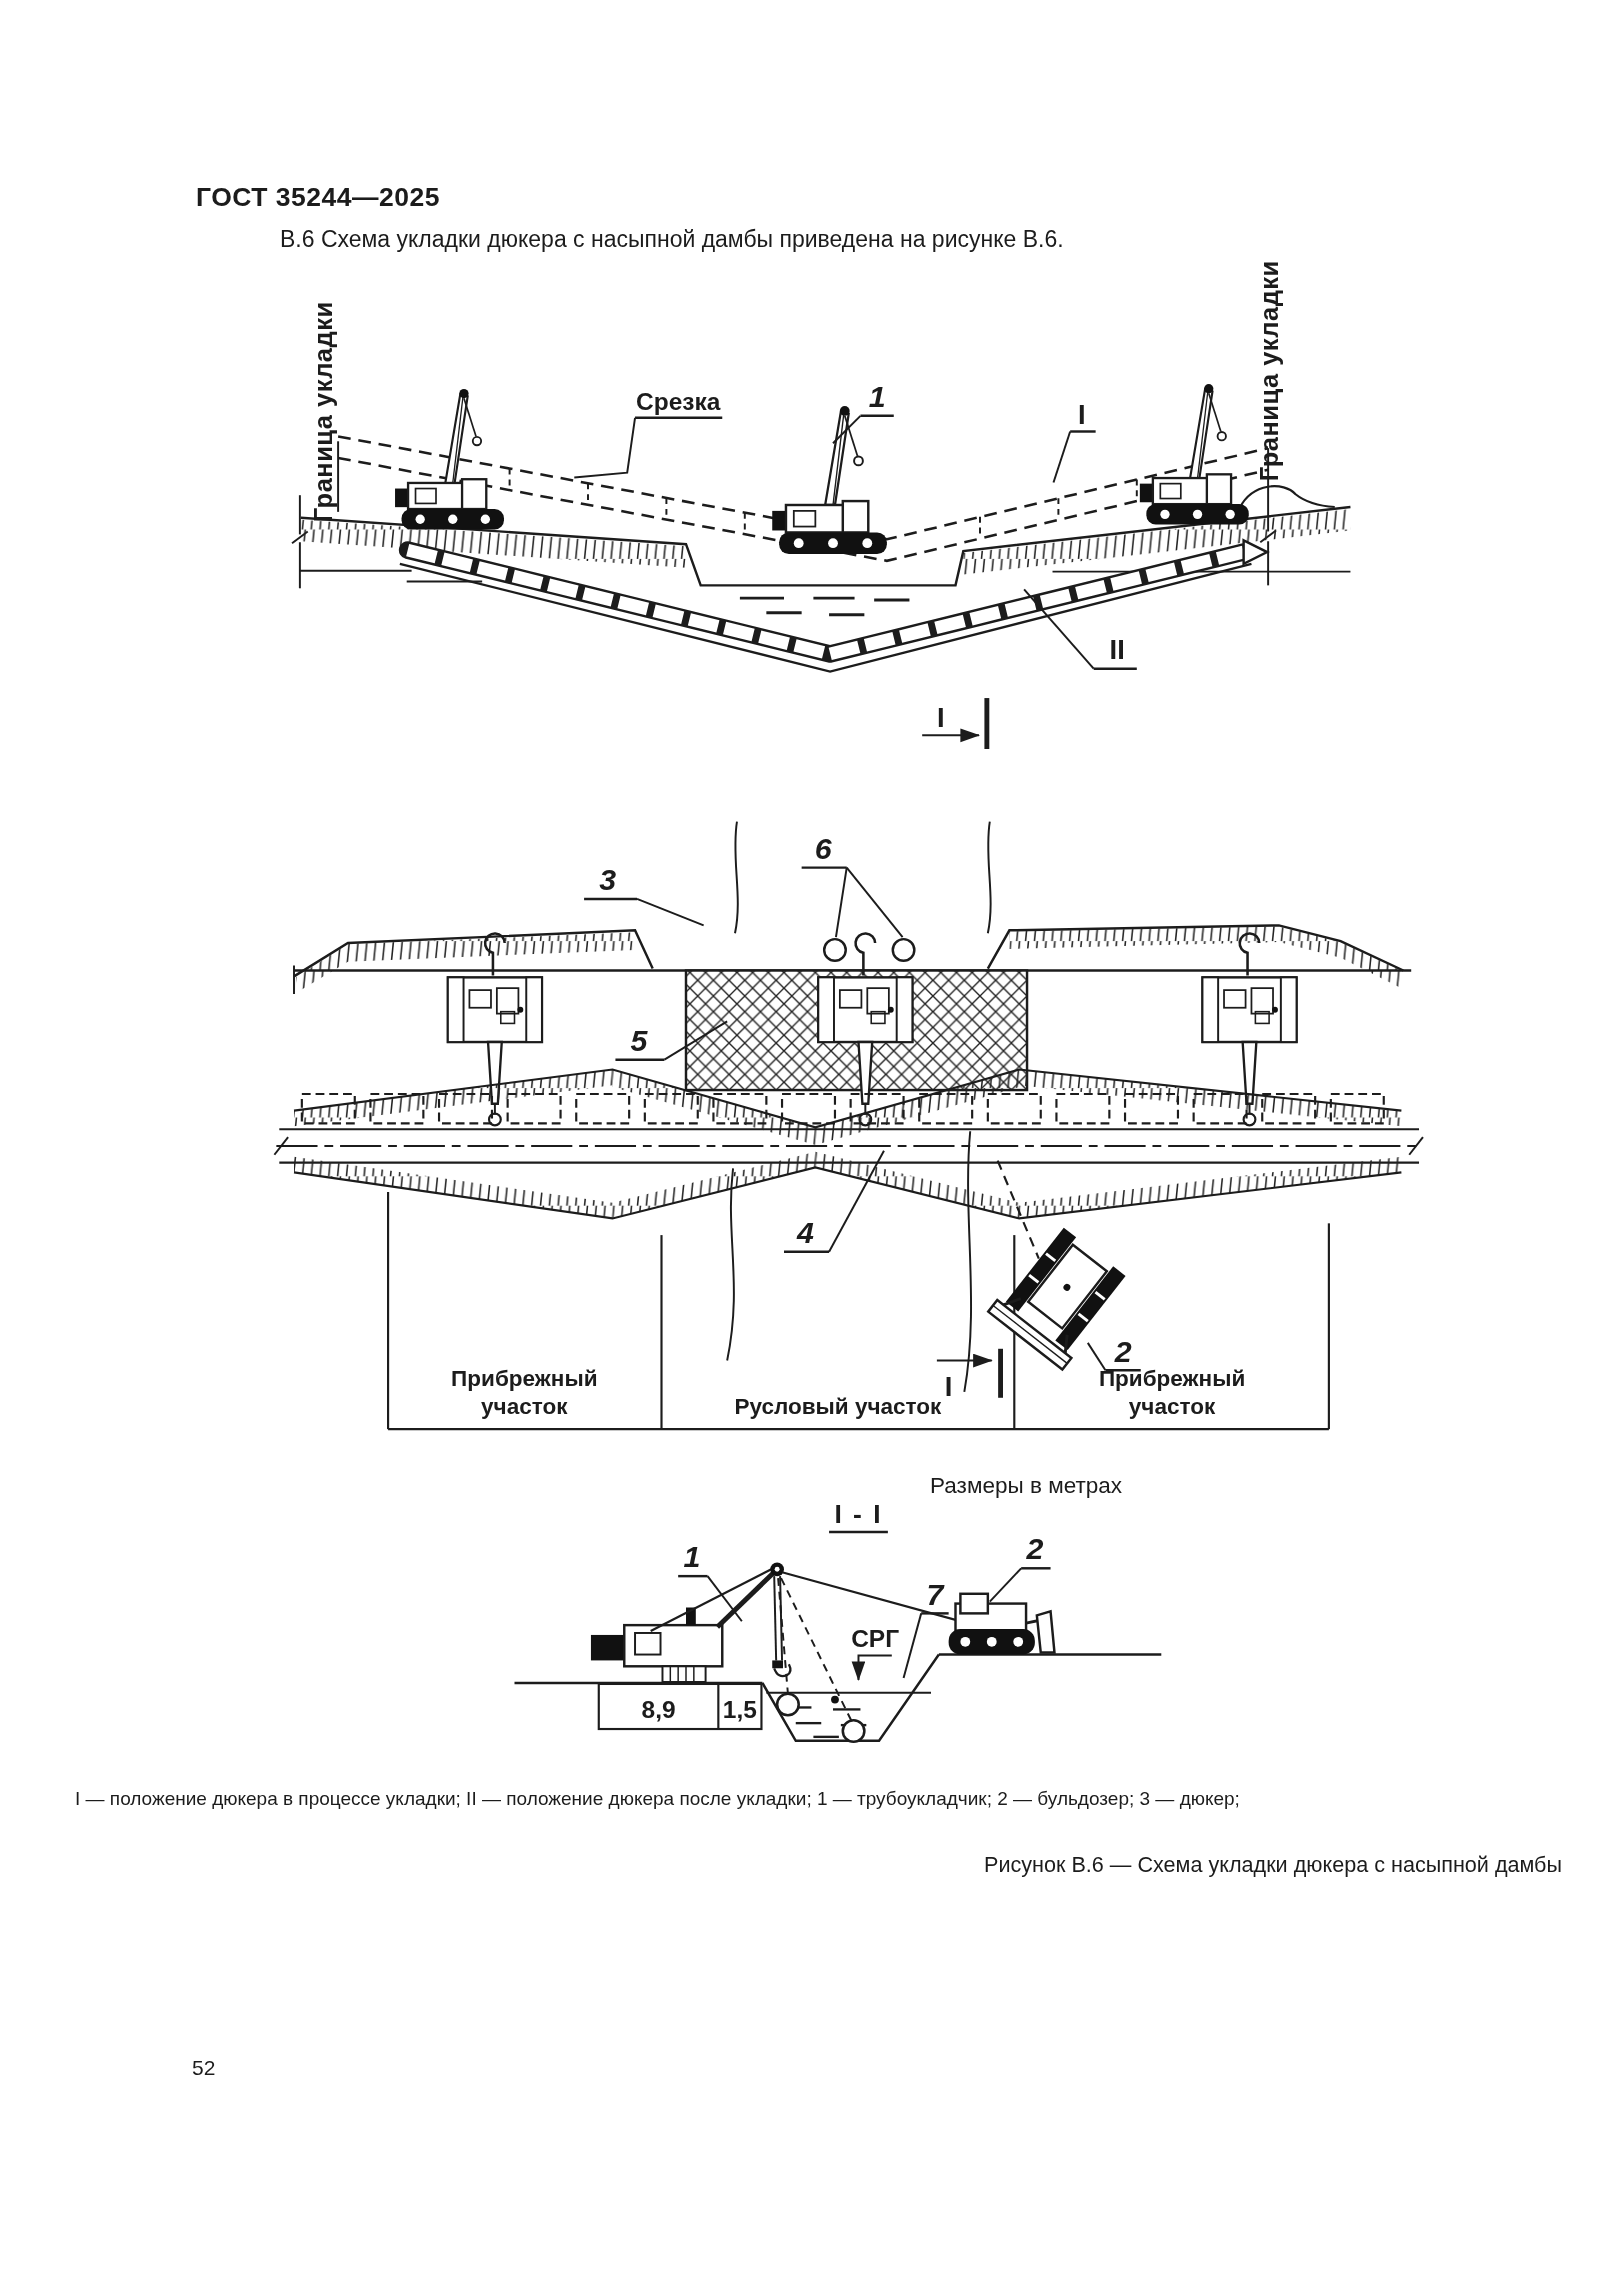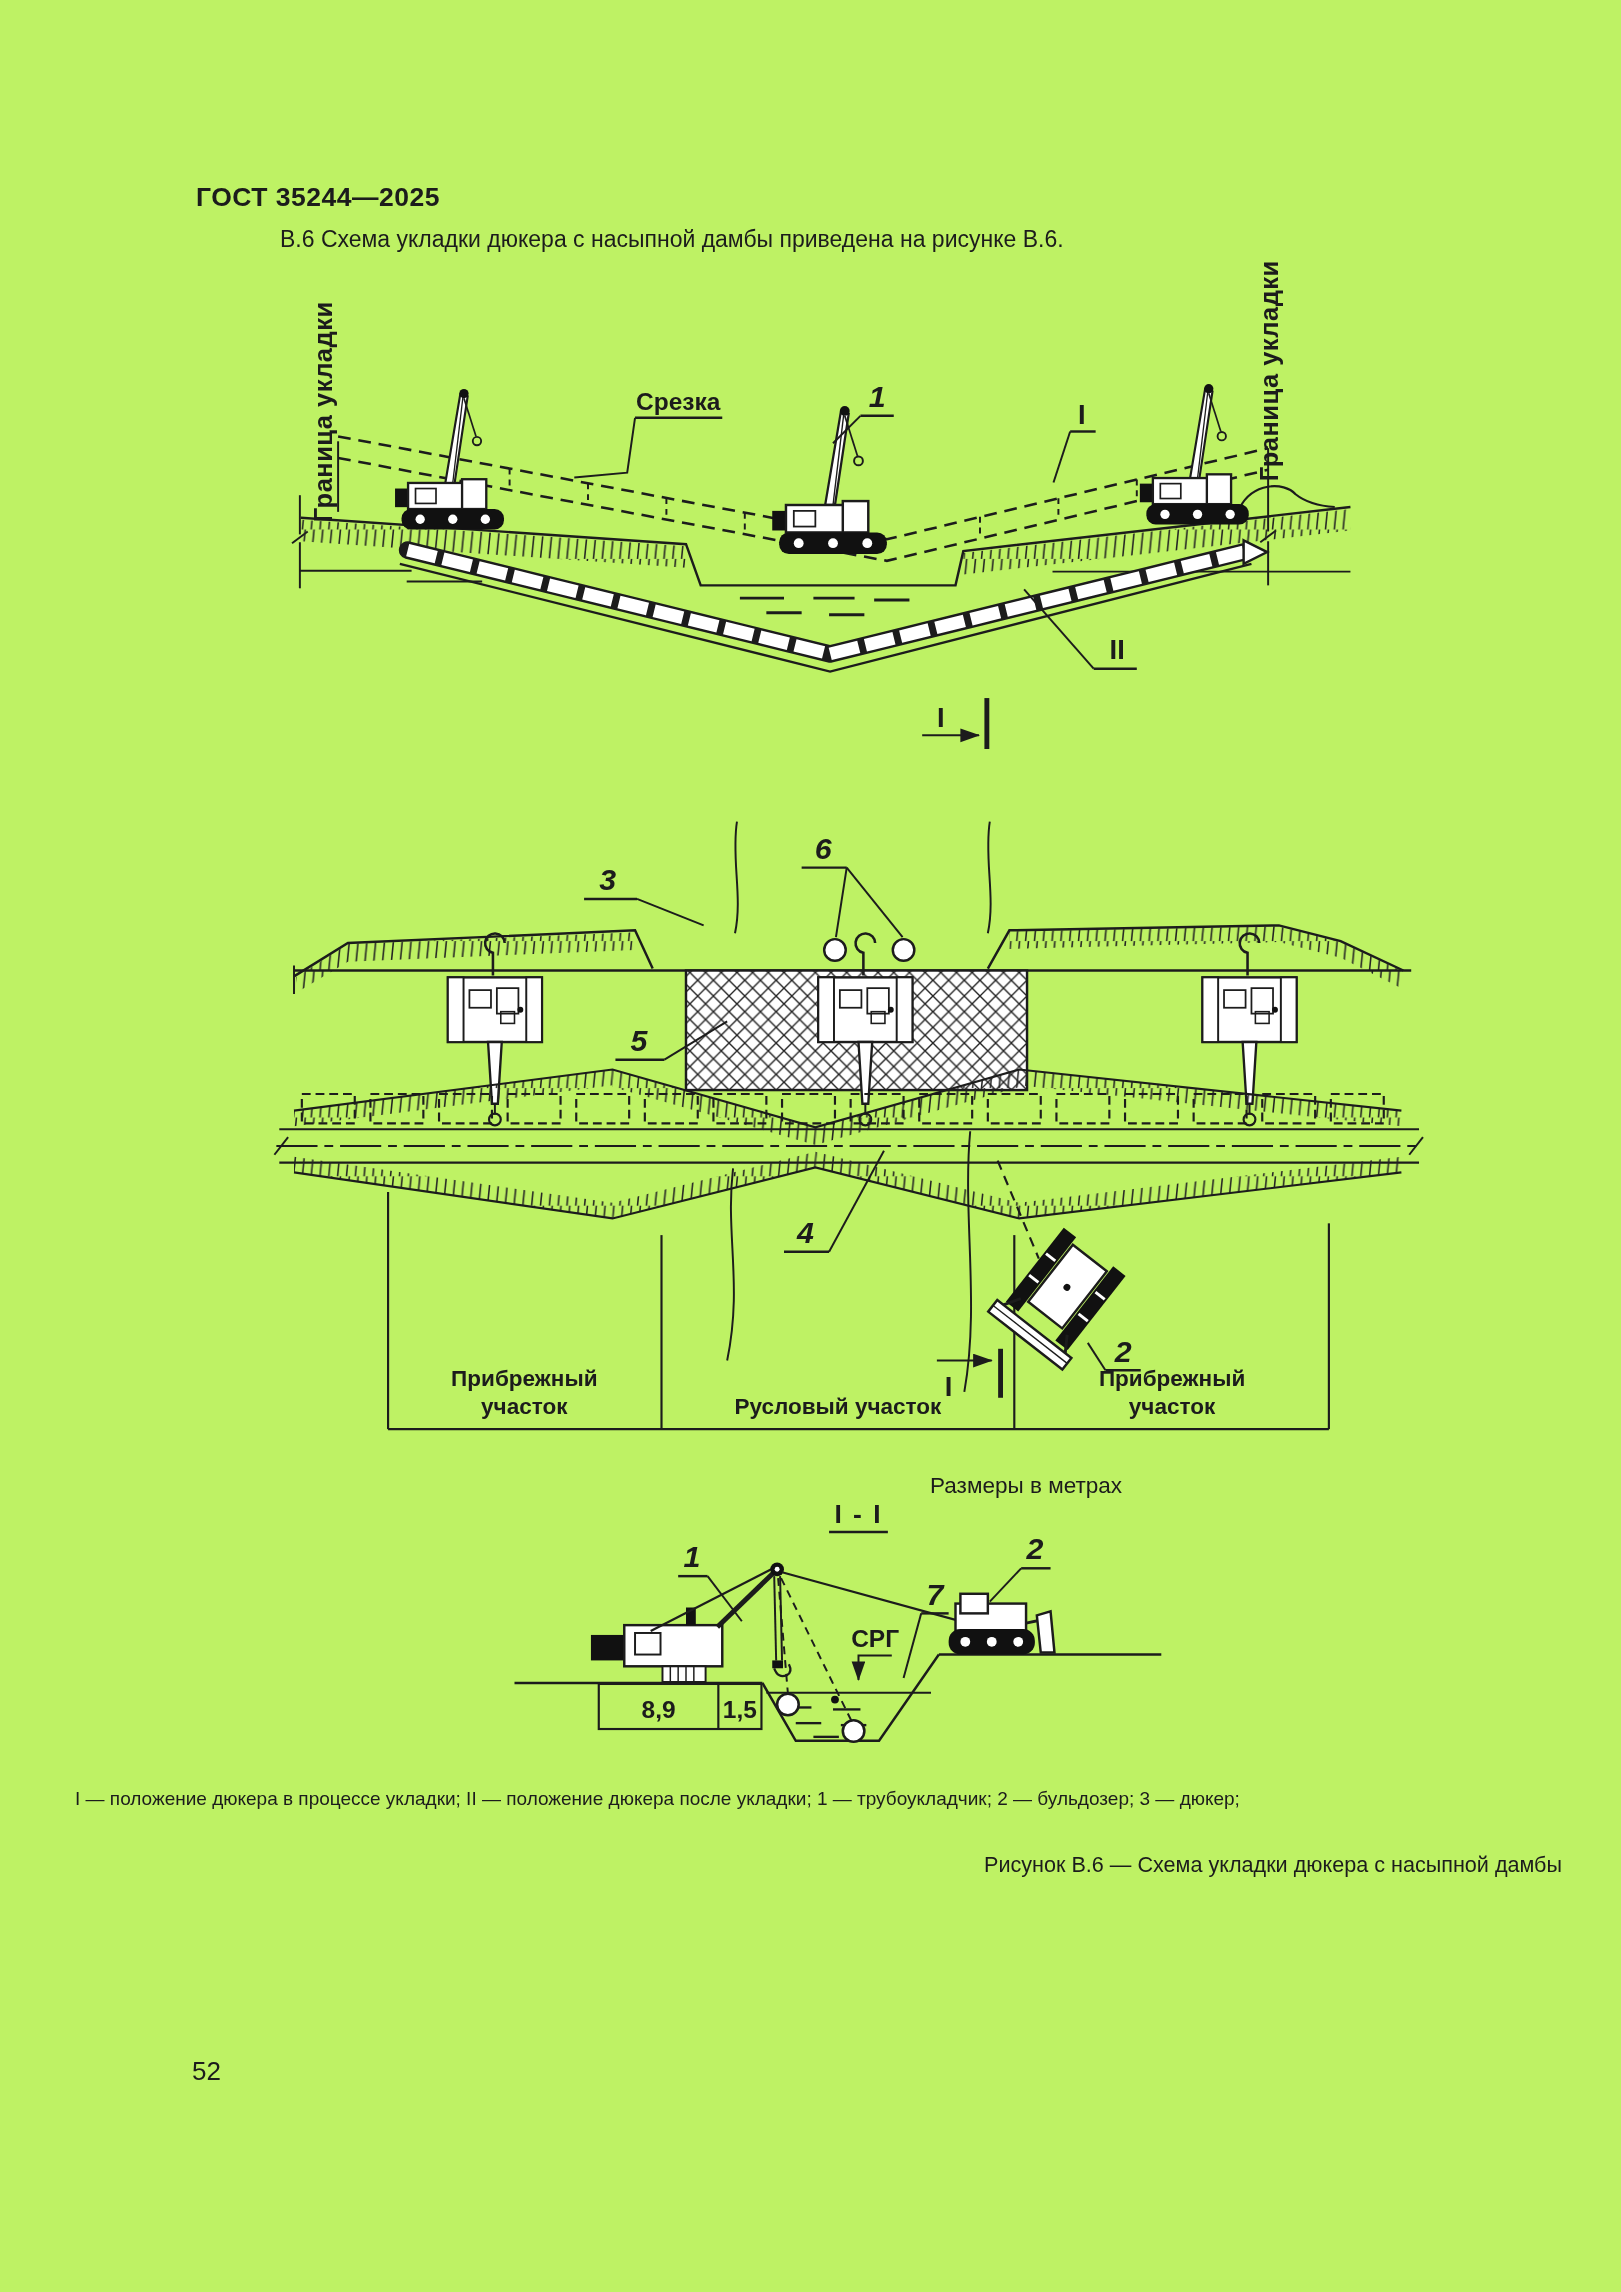--- a/index.html
+++ b/index.html
@@ -1,23 +1,23 @@
 <!DOCTYPE html>
 <html><head>
 <meta charset="utf-8">
 <style>
   html,body{margin:0;padding:0;background:#e8e8e8;}
-  .page{position:relative;width:1621px;height:2293px;background:#bef264;margin:0 auto;
+  .page{position:relative;width:1621px;height:2293px;background:#ffffff;margin:0 auto;
         font-family:"Liberation Sans",sans-serif;color:#1c1c1c;overflow:hidden;}
   .hdr{position:absolute;left:196px;top:182px;font-size:26.5px;font-weight:bold;letter-spacing:0.5px;}
   .intro{position:absolute;left:280px;top:226px;font-size:23px;}
   .cap{position:absolute;left:75px;top:1784px;width:1470px;text-align:left;
        font-size:19px;line-height:1.55;}
   .figtitle{position:absolute;left:92px;top:1852px;width:1470px;text-align:right;font-size:21.6px;}
-  .pagenum{position:absolute;left:192px;top:2056px;font-size:26px;}
+  .pagenum{position:absolute;left:192px;top:2056px;font-size:21px;}
   svg{position:absolute;left:147px;top:245px;}
   svg text{fill:#1c1c1c;font-family:"Liberation Sans",sans-serif;}
   .lbl{font-weight:bold;font-size:25px;}
   .zlbl{font-weight:bold;font-size:23px;}
   .num{font-weight:bold;font-style:italic;font-size:31px;}
   .rom{font-weight:bold;font-size:28px;}
   .dim{font-weight:bold;font-size:25px;}
   .note{font-size:23px;}
   .sec{font-weight:bold;font-size:27px;letter-spacing:2px;}
   .vert{font-weight:bold;font-size:26px;letter-spacing:.5px;}

